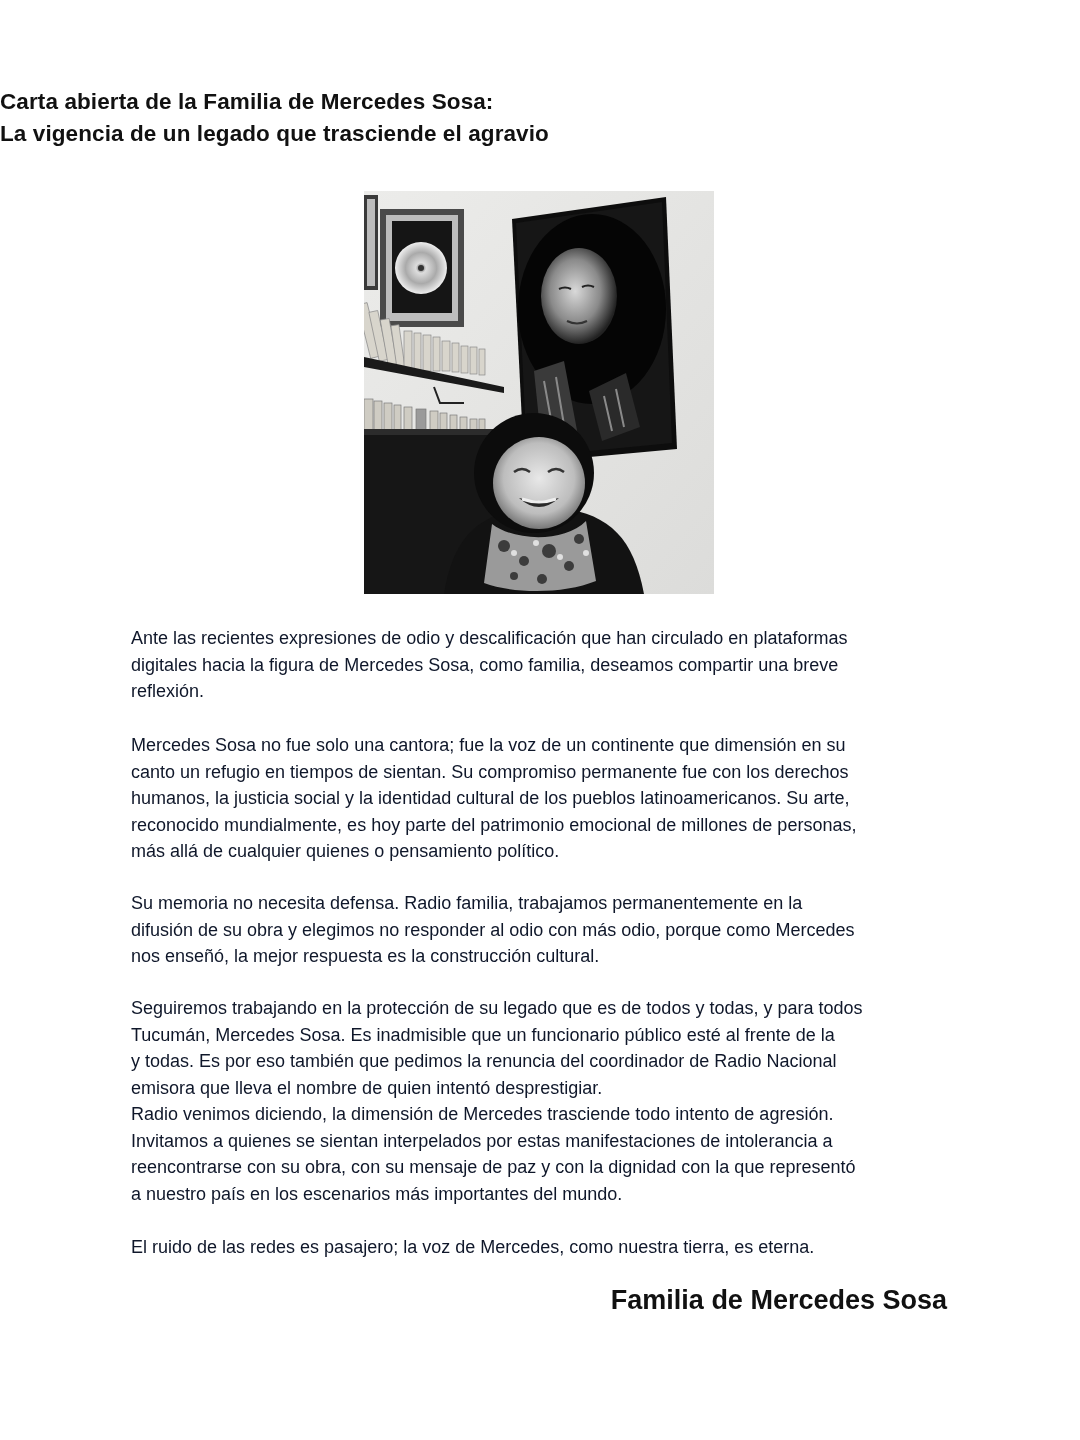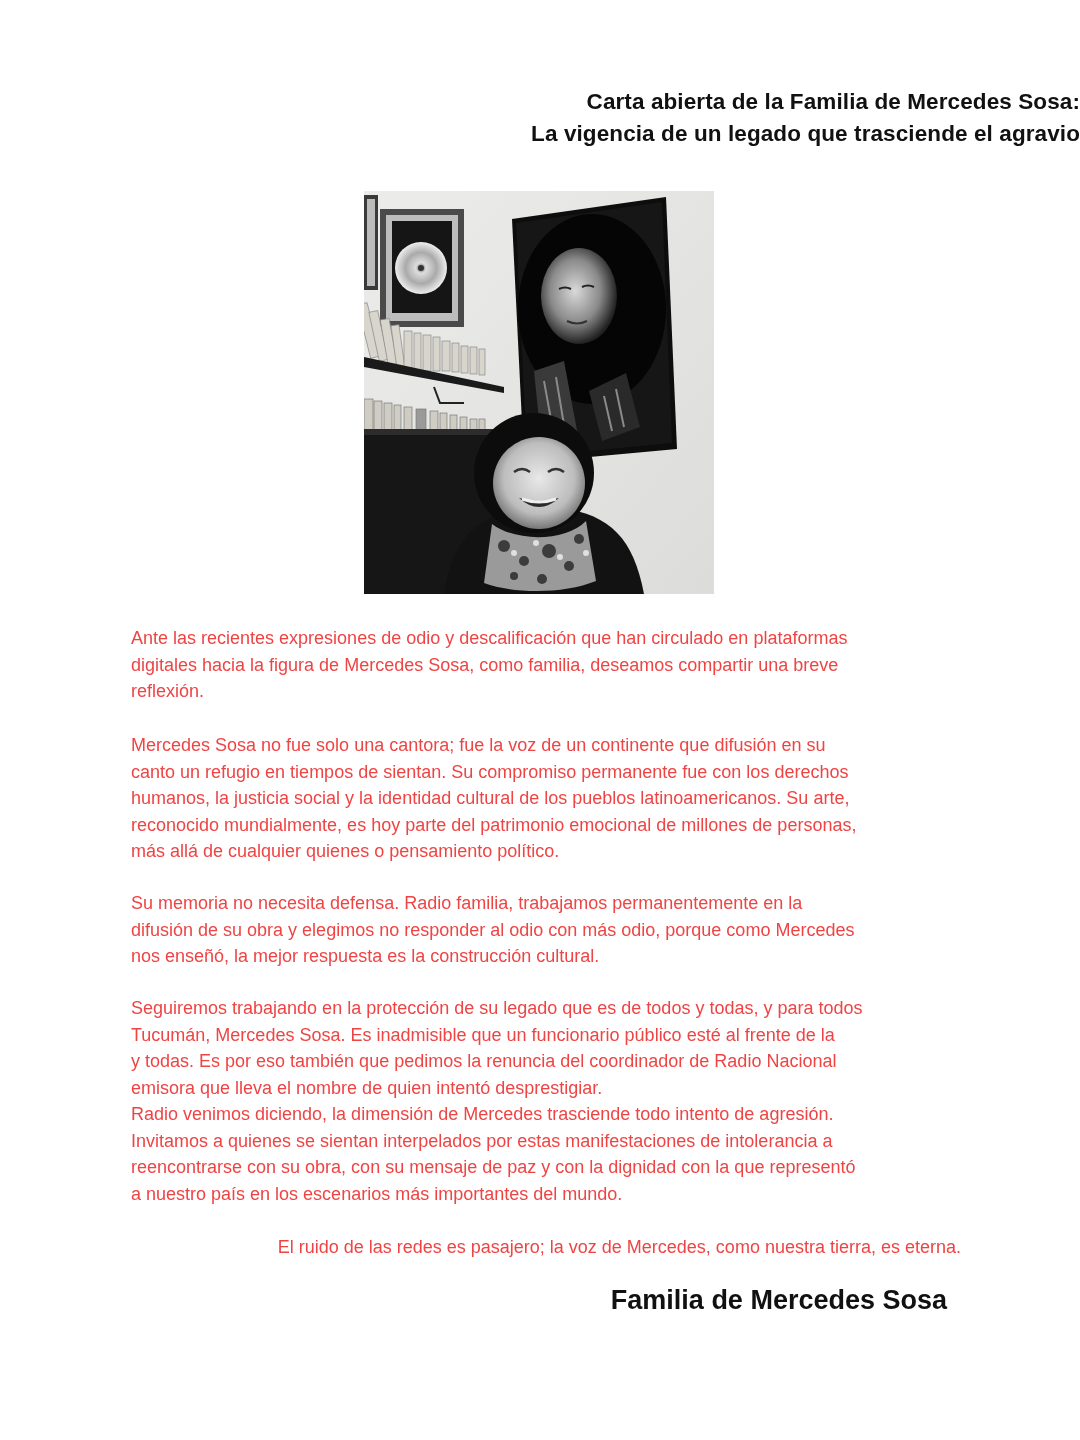--- a/index.html
+++ b/index.html
@@ -13,21 +13,21 @@
       position: relative;
       overflow: hidden;
       font-family: "Liberation Sans", sans-serif;
       color: #111111;
     }
     .title {
       position: absolute;
       left: 0;
       width: 1080px;
       top: 86px;
-      text-align: right;
+      text-align: left;
       font-weight: bold;
       font-size: 22.5px;
       line-height: 32px;
       letter-spacing: 0.1px;
     }
     .title div { white-space: nowrap; }
 
     .photo {
       position: absolute;
       left: 364px;
@@ -38,21 +38,21 @@
       overflow: hidden;
     }
     .photo svg { display: block; }
 
     .body-text {
       position: absolute;
       left: 131px;
       width: 830px;
       font-size: 18px;
       line-height: 26.5px;
-      color: #ef4444;
+      color: #0f172a;
     }
     .body-text p {
       margin: 0;
       white-space: nowrap;
     }
     .signature {
       position: absolute;
       right: 133px;
       top: 1286px;
       font-weight: bold;
@@ -187,21 +187,21 @@
   </svg>
 </div>
 
 <div class="body-text" style="top:625px;">
   <p>Ante las recientes expresiones de odio y descalificación que han circulado en plataformas</p>
   <p>digitales hacia la figura de Mercedes Sosa, como familia, deseamos compartir una breve</p>
   <p>reflexión.</p>
 </div>
 
 <div class="body-text" style="top:732px;">
-  <p>Mercedes Sosa no fue solo una cantora; fue la voz de un continente que difusión en su</p>
+  <p>Mercedes Sosa no fue solo una cantora; fue la voz de un continente que dimensión en su</p>
   <p>canto un refugio en tiempos de sientan. Su compromiso permanente fue con los derechos</p>
   <p>humanos, la justicia social y la identidad cultural de los pueblos latinoamericanos. Su arte,</p>
   <p>reconocido mundialmente, es hoy parte del patrimonio emocional de millones de personas,</p>
   <p>más allá de cualquier quienes o pensamiento político.</p>
 </div>
 
 <div class="body-text" style="top:890px;">
   <p>Su memoria no necesita defensa. Radio familia, trabajamos permanentemente en la</p>
   <p>difusión de su obra y elegimos no responder al odio con más odio, porque como Mercedes</p>
   <p>nos enseñó, la mejor respuesta es la construcción cultural.</p>
@@ -211,17 +211,17 @@
   <p>Seguiremos trabajando en la protección de su legado  que es de todos y todas, y para todos</p>
   <p>Tucumán, Mercedes Sosa. Es inadmisible que un funcionario público esté al frente de la</p>
   <p>y todas. Es por eso también que pedimos la renuncia del coordinador de Radio Nacional</p>
   <p>emisora que lleva el nombre de quien intentó desprestigiar.</p>
   <p>Radio venimos diciendo, la dimensión de Mercedes trasciende todo intento de agresión.</p>
   <p>Invitamos a quienes se sientan interpelados por estas manifestaciones de intolerancia a</p>
   <p>reencontrarse con su obra, con su mensaje de paz y con la dignidad con la que representó</p>
   <p>a nuestro país en los escenarios más importantes del mundo.</p>
 </div>
 
-<div class="body-text" style="top:1234px;text-align:right;">
+<div class="body-text" style="top:1234px;">
   <p>El ruido de las redes es pasajero; la voz de Mercedes, como nuestra tierra, es eterna.</p>
 </div>
 
 <div class="signature">Familia de Mercedes Sosa</div>
 
 </body></html>

